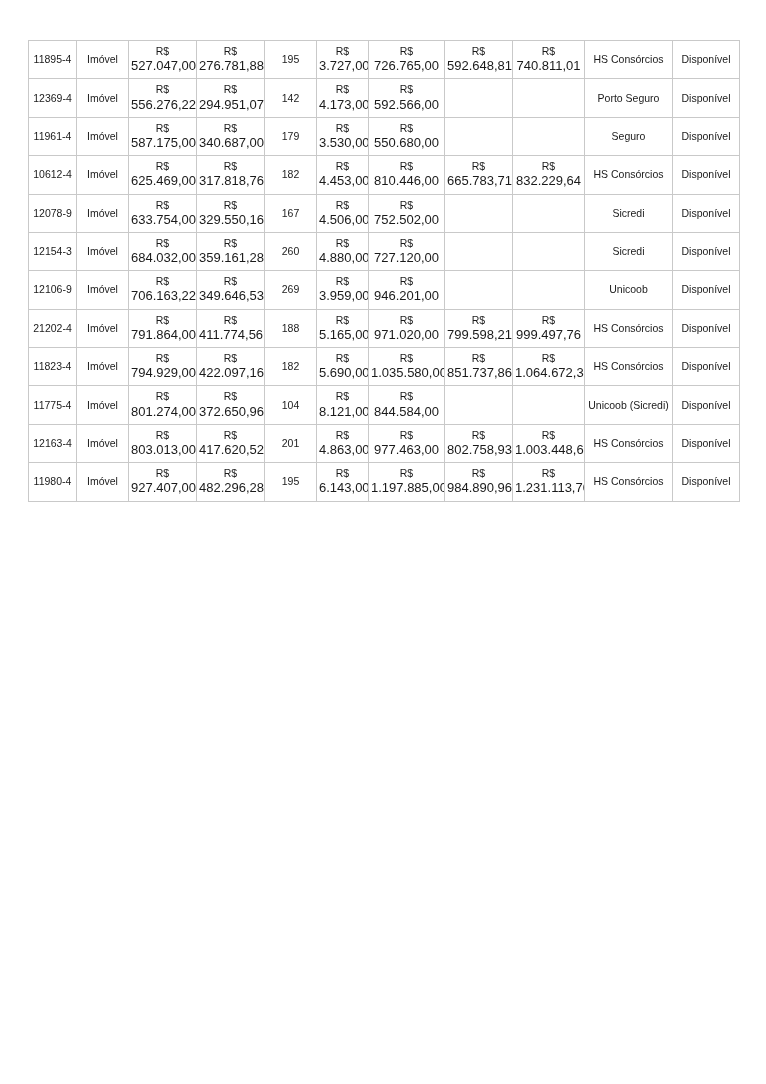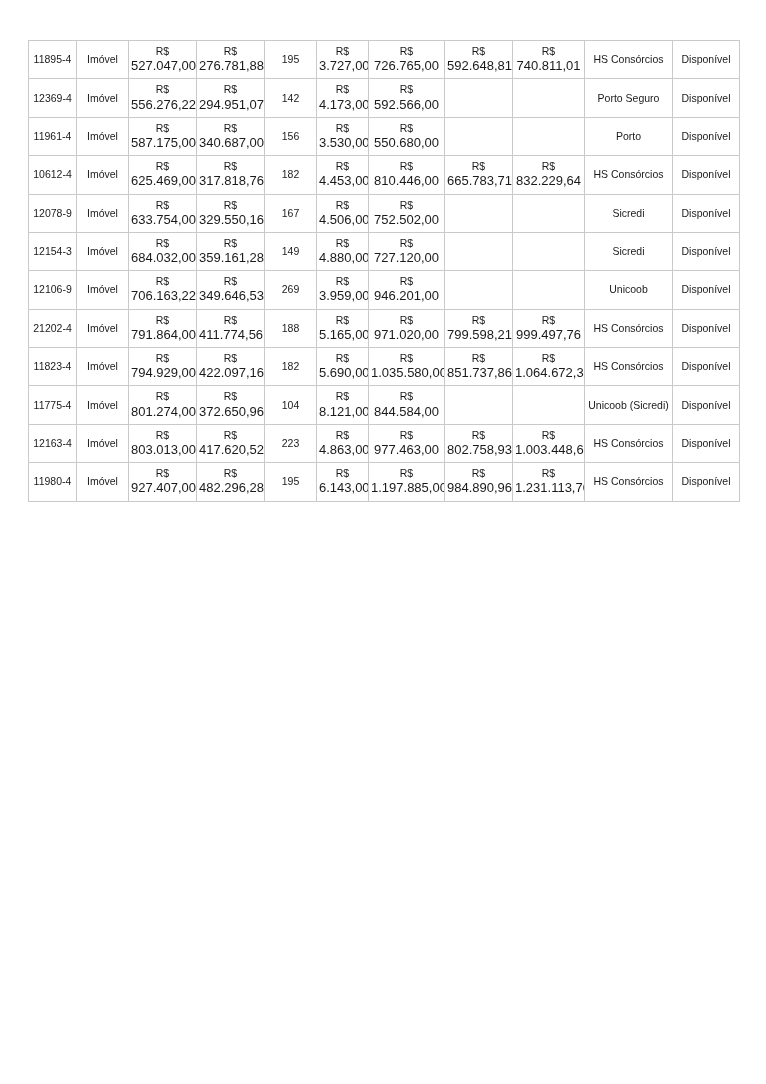--- a/index.html
+++ b/index.html
@@ -152,32 +152,32 @@
             <td class="code-cell">11961-4</td>
             <td>Imóvel</td>
             <td>
               <span class="rs">R$</span>
               <span class="amount">587.175,00</span>
             </td>
             <td>
               <span class="rs">R$</span>
               <span class="amount">340.687,00</span>
             </td>
-            <td>156</td>
+            <td>179</td>
             <td>
               <span class="rs">R$</span>
               <span class="amount">3.530,00</span>
             </td>
             <td>
               <span class="rs">R$</span>
               <span class="amount">550.680,00</span>
             </td>
             <td></td>
             <td></td>
-            <td>Porto</td>
+            <td>Seguro</td>
             <td>Disponível</td>
           </tr>
           <tr>
             <td class="code-cell">10612-4</td>
             <td>Imóvel</td>
             <td>
               <span class="rs">R$</span>
               <span class="amount">625.469,00</span>
             </td>
             <td>
@@ -233,21 +233,21 @@
             <td class="code-cell">12154-3</td>
             <td>Imóvel</td>
             <td>
               <span class="rs">R$</span>
               <span class="amount">684.032,00</span>
             </td>
             <td>
               <span class="rs">R$</span>
               <span class="amount">359.161,28</span>
             </td>
-            <td>149</td>
+            <td>260</td>
             <td>
               <span class="rs">R$</span>
               <span class="amount">4.880,00</span>
             </td>
             <td>
               <span class="rs">R$</span>
               <span class="amount">727.120,00</span>
             </td>
             <td></td>
             <td></td>
@@ -370,21 +370,21 @@
             <td class="code-cell">12163-4</td>
             <td>Imóvel</td>
             <td>
               <span class="rs">R$</span>
               <span class="amount">803.013,00</span>
             </td>
             <td>
               <span class="rs">R$</span>
               <span class="amount">417.620,52</span>
             </td>
-            <td>223</td>
+            <td>201</td>
             <td>
               <span class="rs">R$</span>
               <span class="amount">4.863,00</span>
             </td>
             <td>
               <span class="rs">R$</span>
               <span class="amount">977.463,00</span>
             </td>
             <td>
               <span class="rs">R$</span>

